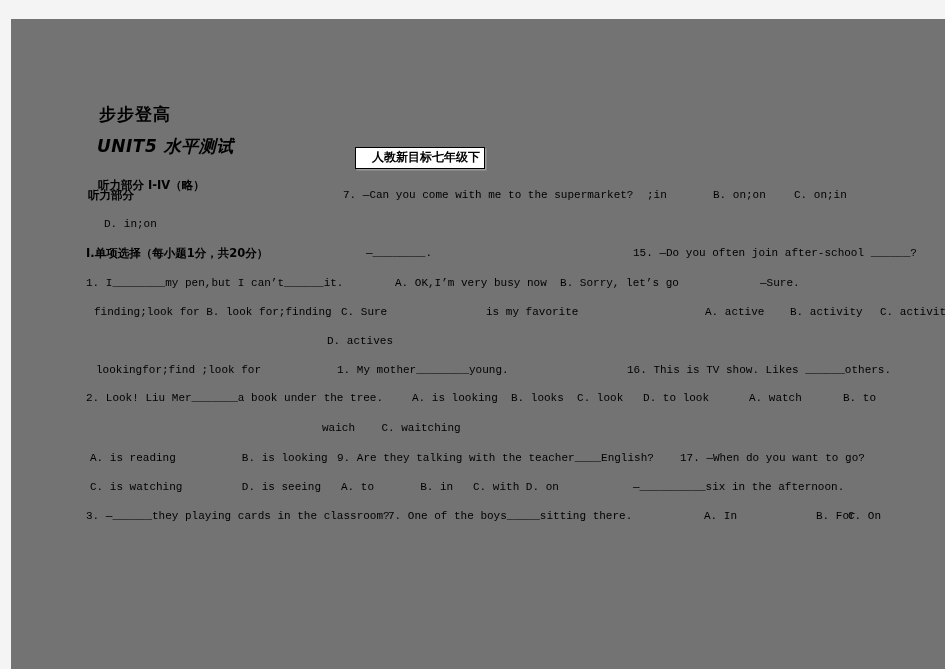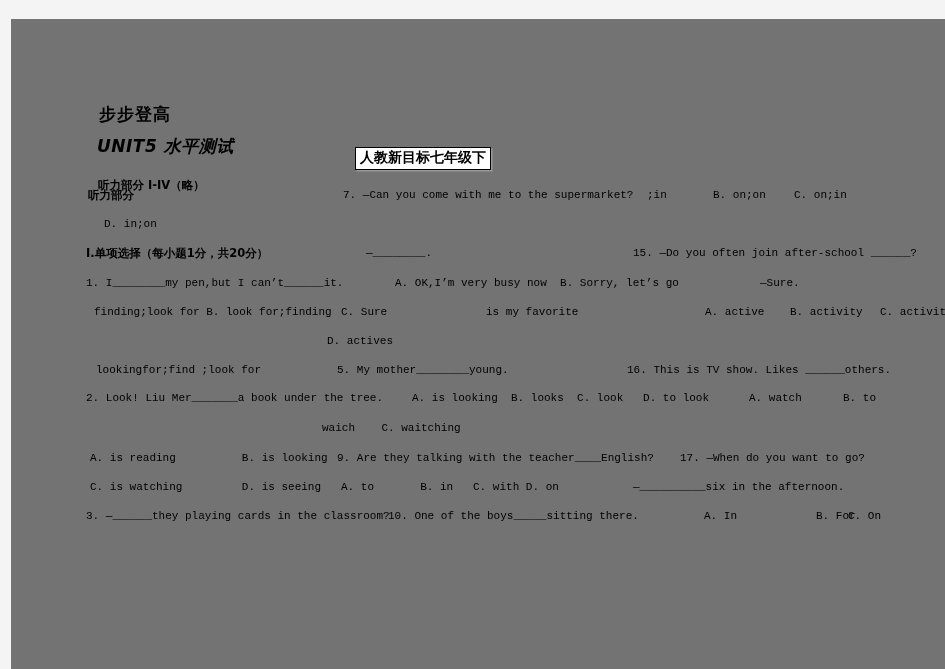--- a/index.html
+++ b/index.html
@@ -63,24 +63,24 @@
     font-size: 11.5px;
   }
 
   
   #stamp {
     position: absolute;
     left: 344px;
     top: 128px;
     border: 1px solid #000;
     box-shadow: 1.5px 1.5px 0 #9a9a9a;
-    padding: 1px 4px 2px 4px;
+    padding: 1px 4px 2px 16px;
     background: #fff;
     font-family: "DejaVu Sans", "Liberation Sans", sans-serif;
-    font-size: 14px;
+    font-size: 12px;
     font-weight: bold;
     white-space: pre;
     letter-spacing: 0px;
     color: #000;
   }
 </style>
 </head>
 <body>
 
 <div id="page">
@@ -105,26 +105,26 @@
       <div class="run" style="left: 79px; top: 462px;">C. is watching         D. is seeing</div>
       <div class="run" style="left: 75px; top: 491px;">3. —______they playing cards in the classroom?</div>
     </div>
   <div id="col-mid">
       <div class="run" style="left: 332px; top: 170px;">7. —Can you come with me to the supermarket?</div>
       <div class="run" style="left: 355px; top: 228px;">—________.</div>
       <div class="run" style="left: 384px; top: 258px;">A. OK,I’m very busy now  B. Sorry, let’s go</div>
       <div class="run" style="left: 330px; top: 287px;">C. Sure</div>
       <div class="run" style="left: 475px; top: 287px;">is my favorite</div>
       <div class="run" style="left: 316px; top: 316px;">D. actives</div>
-      <div class="run" style="left: 326px; top: 345px;">5. My mother________young.</div>
+      <div class="run" style="left: 326px; top: 345px;">1. My mother________young.</div>
       <div class="run" style="left: 401px; top: 373px;">A. is looking  B. looks  C. look   D. to look</div>
       <div class="run" style="left: 311px; top: 403px;">waich    C. waitching</div>
       <div class="run" style="left: 326px; top: 433px;">9. Are they talking with the teacher____English?</div>
       <div class="run" style="left: 330px; top: 462px;">A. to       B. in   C. with D. on</div>
-      <div class="run" style="left: 377px; top: 491px;">10. One of the boys_____sitting there.</div>
+      <div class="run" style="left: 377px; top: 491px;">7. One of the boys_____sitting there.</div>
     </div>
   <div id="col-right">
       <div class="run" style="left: 636px; top: 170px;">;in</div>
       <div class="run" style="left: 702px; top: 170px;">B. on;on</div>
       <div class="run" style="left: 783px; top: 170px;">C. on;in</div>
       <div class="run" style="left: 622px; top: 228px;">15. —Do you often join after-school ______?</div>
       <div class="run" style="left: 749px; top: 258px;">—Sure.</div>
       <div class="run" style="left: 694px; top: 287px;">A. active</div>
       <div class="run" style="left: 779px; top: 287px;">B. activity</div>
       <div class="run" style="left: 869px; top: 287px;">C. activities</div>

